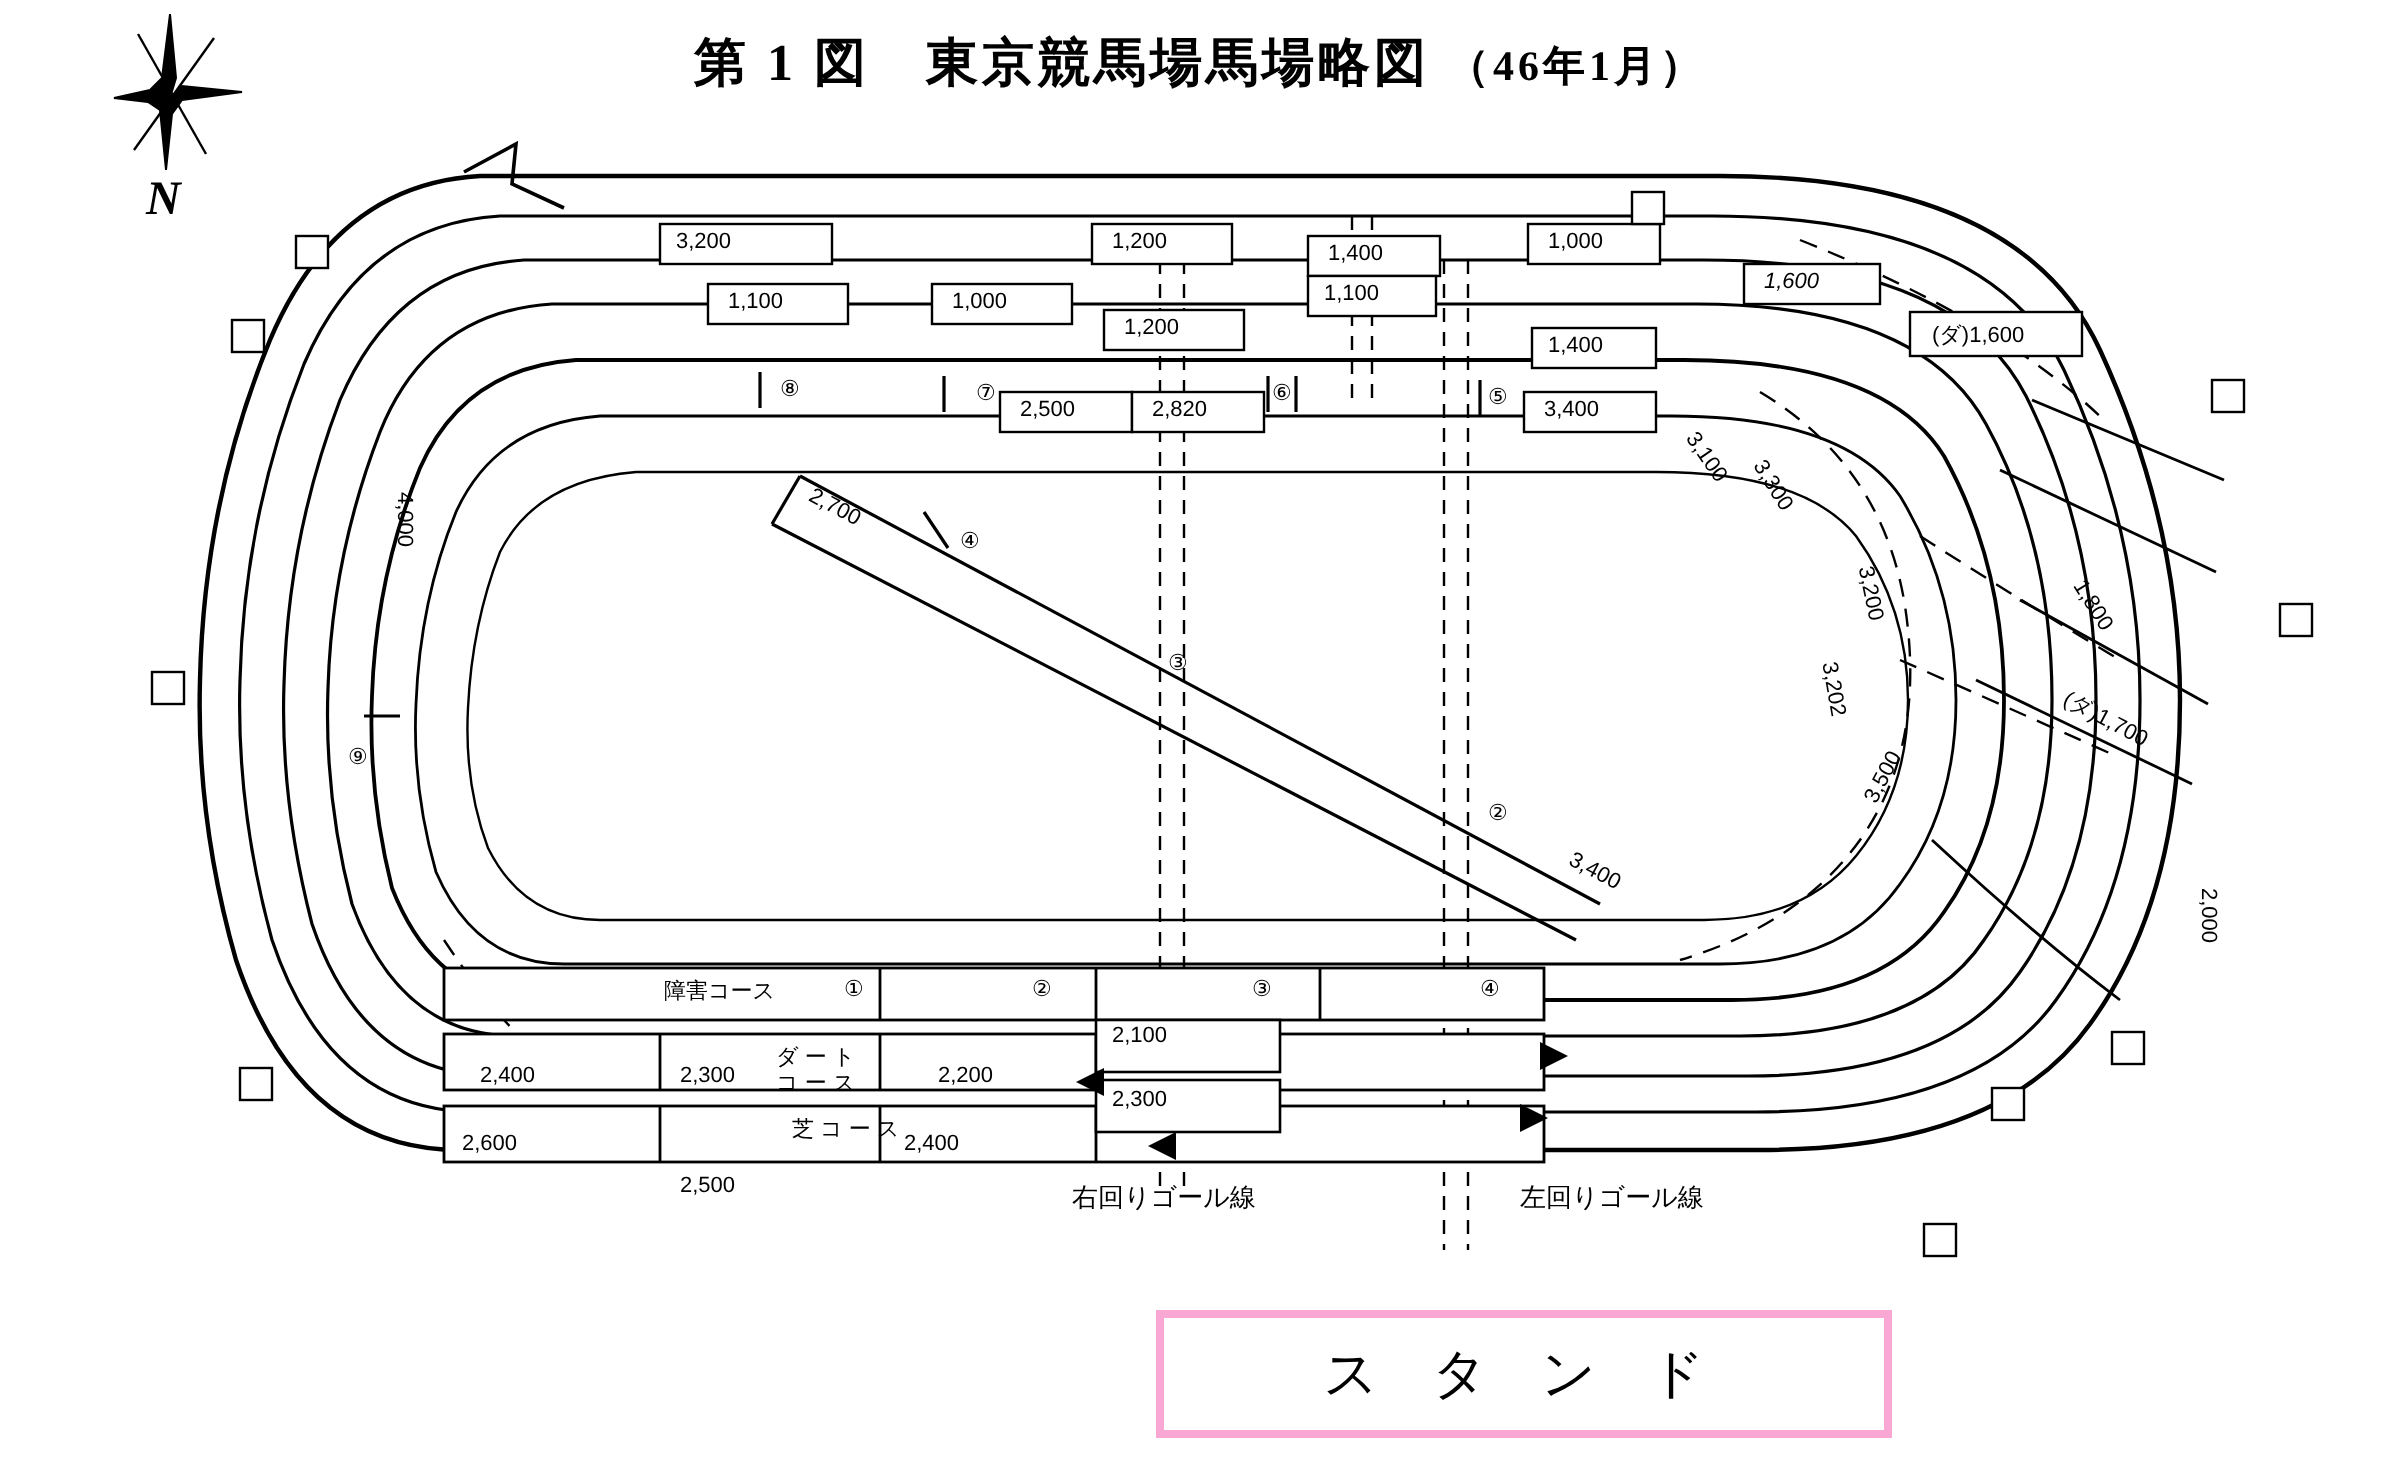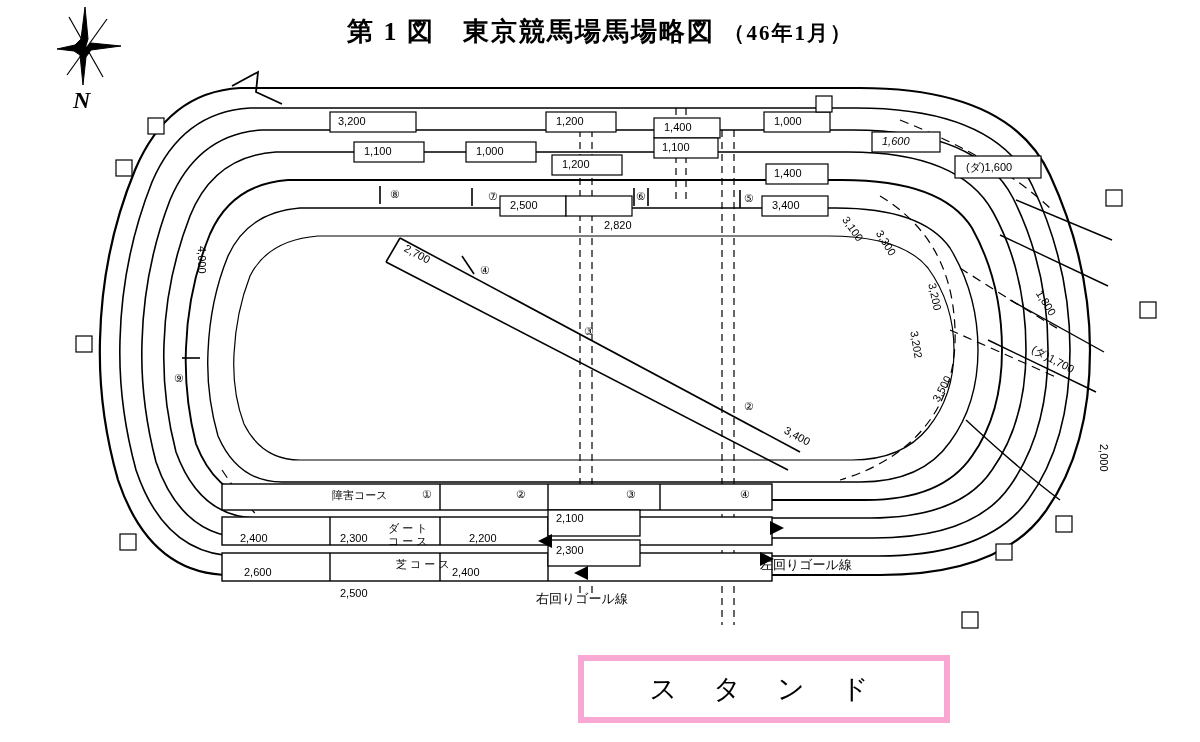--- a/index.html
+++ b/index.html
@@ -62,26 +62,26 @@
     position: absolute;
     font-size: 11px;
     white-space: nowrap;
   }
   .stand {
     position: absolute;
     left: 578px;
     top: 655px;
     width: 360px;
     height: 56px;
-    border: 6px solid #f9a8d4;
+    border: 4px solid #f9a8d4;
     background: #fff;
     display: flex;
     align-items: center;
     justify-content: center;
-    font-family: Liberation Mono, monospace;
+    font-family: Liberation Serif, serif;
     font-size: 27px;
     letter-spacing: 10px;
   }
   .goal-lbl {
     position: absolute;
     font-size: 13px;
     white-space: nowrap;
   }
   .vert {
     writing-mode: vertical-rl;
@@ -247,21 +247,21 @@
   <div class="plain" style="left:664px; top:121px;">1,400</div>
   <div class="plain" style="left:774px; top:115px;">1,000</div>
   <div class="plain" style="left:882px; top:135px;font-style:italic;">1,600</div>
   <div class="plain" style="left:364px; top:145px;">1,100</div>
   <div class="plain" style="left:476px; top:145px;">1,000</div>
   <div class="plain" style="left:562px; top:158px;">1,200</div>
   <div class="plain" style="left:662px; top:141px;">1,100</div>
   <div class="plain" style="left:774px; top:167px;">1,400</div>
   <div class="plain" style="left:966px; top:160px;">(ダ)1,600</div>
   <div class="plain" style="left:510px; top:199px;">2,500</div>
-  <div class="plain" style="left:604px; top:199px;margin-top:20px;">2,820</div>
+  <div class="plain" style="left:576px; top:199px;">2,820</div>
   <div class="plain" style="left:772px; top:199px;">3,400</div>
 
   <div class="plain" style="left:850px; top:214px; transform:rotate(55deg); transform-origin:left top;">3,100</div>
   <div class="plain" style="left:884px; top:228px; transform:rotate(58deg); transform-origin:left top;">3,300</div>
   <div class="plain" style="left:938px; top:282px; transform:rotate(78deg); transform-origin:left top;">3,200</div>
   <div class="plain" style="left:920px; top:330px; transform:rotate(80deg); transform-origin:left top;">3,202</div>
   <div class="plain" style="left:930px; top:398px; transform:rotate(-62deg); transform-origin:left top;">3,500</div>
   <div class="plain" style="left:1044px; top:288px; transform:rotate(58deg); transform-origin:left top;">1,800</div>
   <div class="plain" style="left:1036px; top:342px; transform:rotate(28deg); transform-origin:left top;">(ダ)1,700</div>
   <div class="plain vert" style="left:1098px; top:444px;">2,000</div>
@@ -286,24 +286,24 @@
   <div class="circ" style="left:626px; top:488px;">③</div>
   <div class="circ" style="left:740px; top:488px;">④</div>
 
   <div class="plain" style="left:388px; top:521px;">ダ ー ト</div>
   <div class="plain" style="left:388px; top:534px;">コ ー ス</div>
   <div class="plain" style="left:240px; top:532px;">2,400</div>
   <div class="plain" style="left:340px; top:532px;">2,300</div>
   <div class="plain" style="left:452px; top:532px;margin-left:17px;">2,200</div>
 
   <div class="plain" style="left:386px; top:557px;margin-left:10px;">芝 コ ー ス</div>
-  <div class="plain" style="left:244px; top:566px;">2,600</div>
+  <div class="plain" style="left:231px; top:566px;">2,600</div>
   <div class="plain" style="left:340px; top:566px;margin-top:21px;">2,500</div>
   <div class="plain" style="left:452px; top:566px;">2,400</div>
 
   <div class="goal-lbl" style="left:536px; top:590px;">右回りゴール線</div>
-  <div class="goal-lbl" style="left:760px; top:556px;">左回りゴール線</div>
+  <div class="goal-lbl" style="left:760px; top:590px;">左回りゴール線</div>
 
   <div class="stand">
     <span>ス タ ン ド</span>
   </div>
 
 </div>
 
 </body></html>

